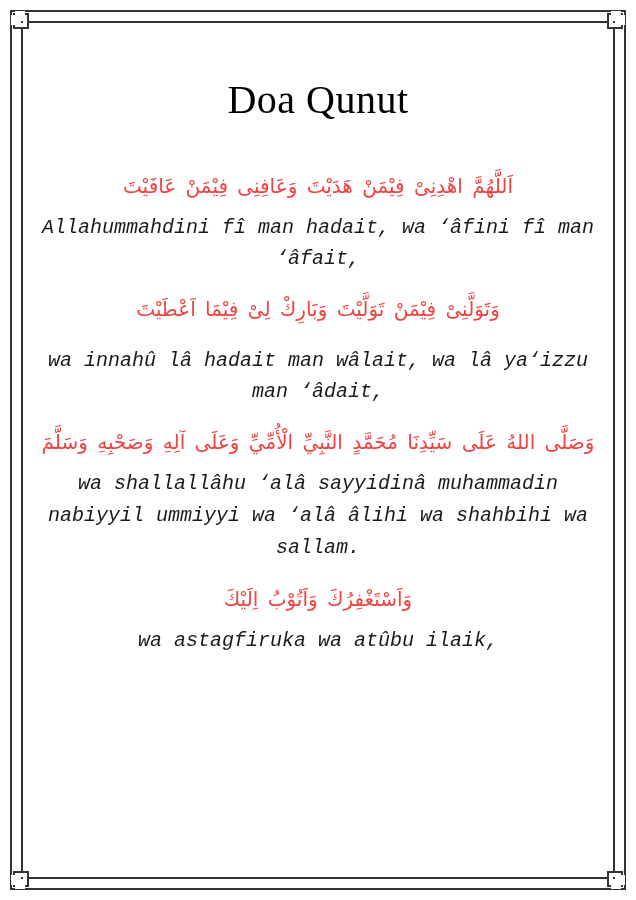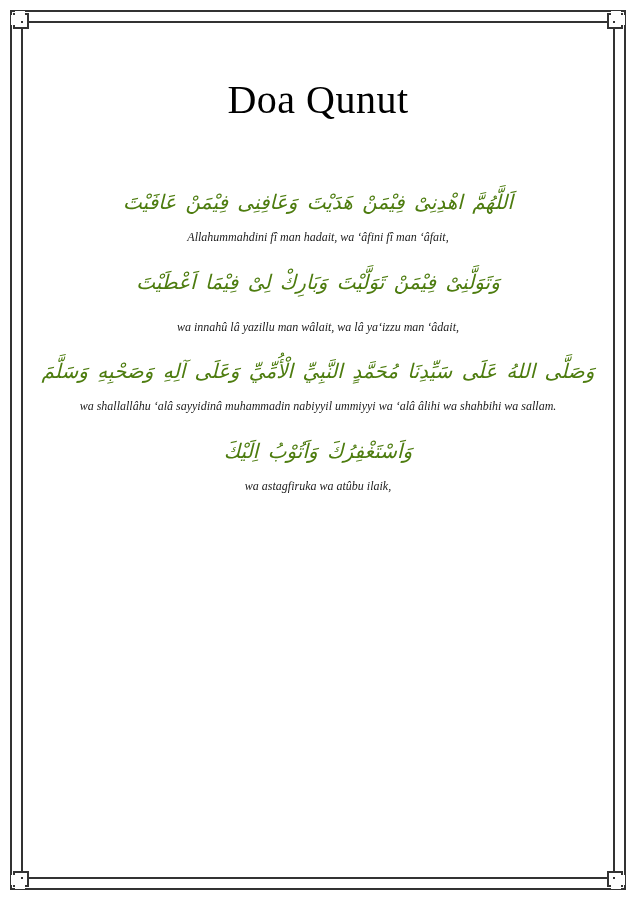--- a/index.html
+++ b/index.html
@@ -95,32 +95,31 @@
     text-align: center;
     margin-bottom: 16px;
   }
 
   .arabic {
     direction: rtl;
     unicode-bidi: bidi-override;
     font-family: "DejaVu Sans", "Liberation Sans", sans-serif;
     font-size: 20px;
     line-height: 1.95;
-    color: #4d7c0f;
+    color: #ef4444;
     text-align: center;
-    margin: 16px 0 6px 0;
+    margin: 0 0 6px 0;
     padding: 0 6px;
     word-spacing: 3px;
-    font-style: italic;
   }
 
   .translit {
-    font-family: Liberation Serif, serif;
+    font-family: Liberation Mono, monospace;
     font-style: italic;
-    font-size: 12px;
+    font-size: 20px;
     line-height: 1.55;
     color: #1a1a1a;
     text-align: center;
     margin: 0;
     padding: 0 4px;
   }
 
   .verse.final .translit { line-height: 1.6; }
 </style>
 </head>
@@ -168,21 +167,21 @@
       </div>
 
       <div class="verse">
         <p class="arabic">وَتَوَلَّنِىْ فِيْمَنْ تَوَلَّيْتَ وَبَارِكْ لِىْ فِيْمَا اَعْطَيْتَ</p>
       </div>
 
       <div class="verse">
       </div>
 
       <div class="verse">
-        <p class="translit">wa innahû lâ yazillu man wâlait, wa lâ ya‘izzu man ‘âdait,</p>
+        <p class="translit">wa innahû lâ hadait man wâlait, wa lâ ya‘izzu man ‘âdait,</p>
       </div>
 
 
       <div class="verse final">
         <p class="arabic">وَصَلَّى اللهُ عَلَى سَيِّدِنَا مُحَمَّدٍ النَّبِيِّ الْأُمِّيِّ وَعَلَى آلِهِ وَصَحْبِهِ وَسَلَّمَ</p>
         <p class="translit">wa shallallâhu ‘alâ sayyidinâ muhammadin nabiyyil ummiyyi wa ‘alâ âlihi wa shahbihi wa sallam.</p>
       </div>
 
       <div class="verse">
         <p class="arabic">وَاَسْتَغْفِرُكَ وَاَتُوْبُ اِلَيْكَ</p>

